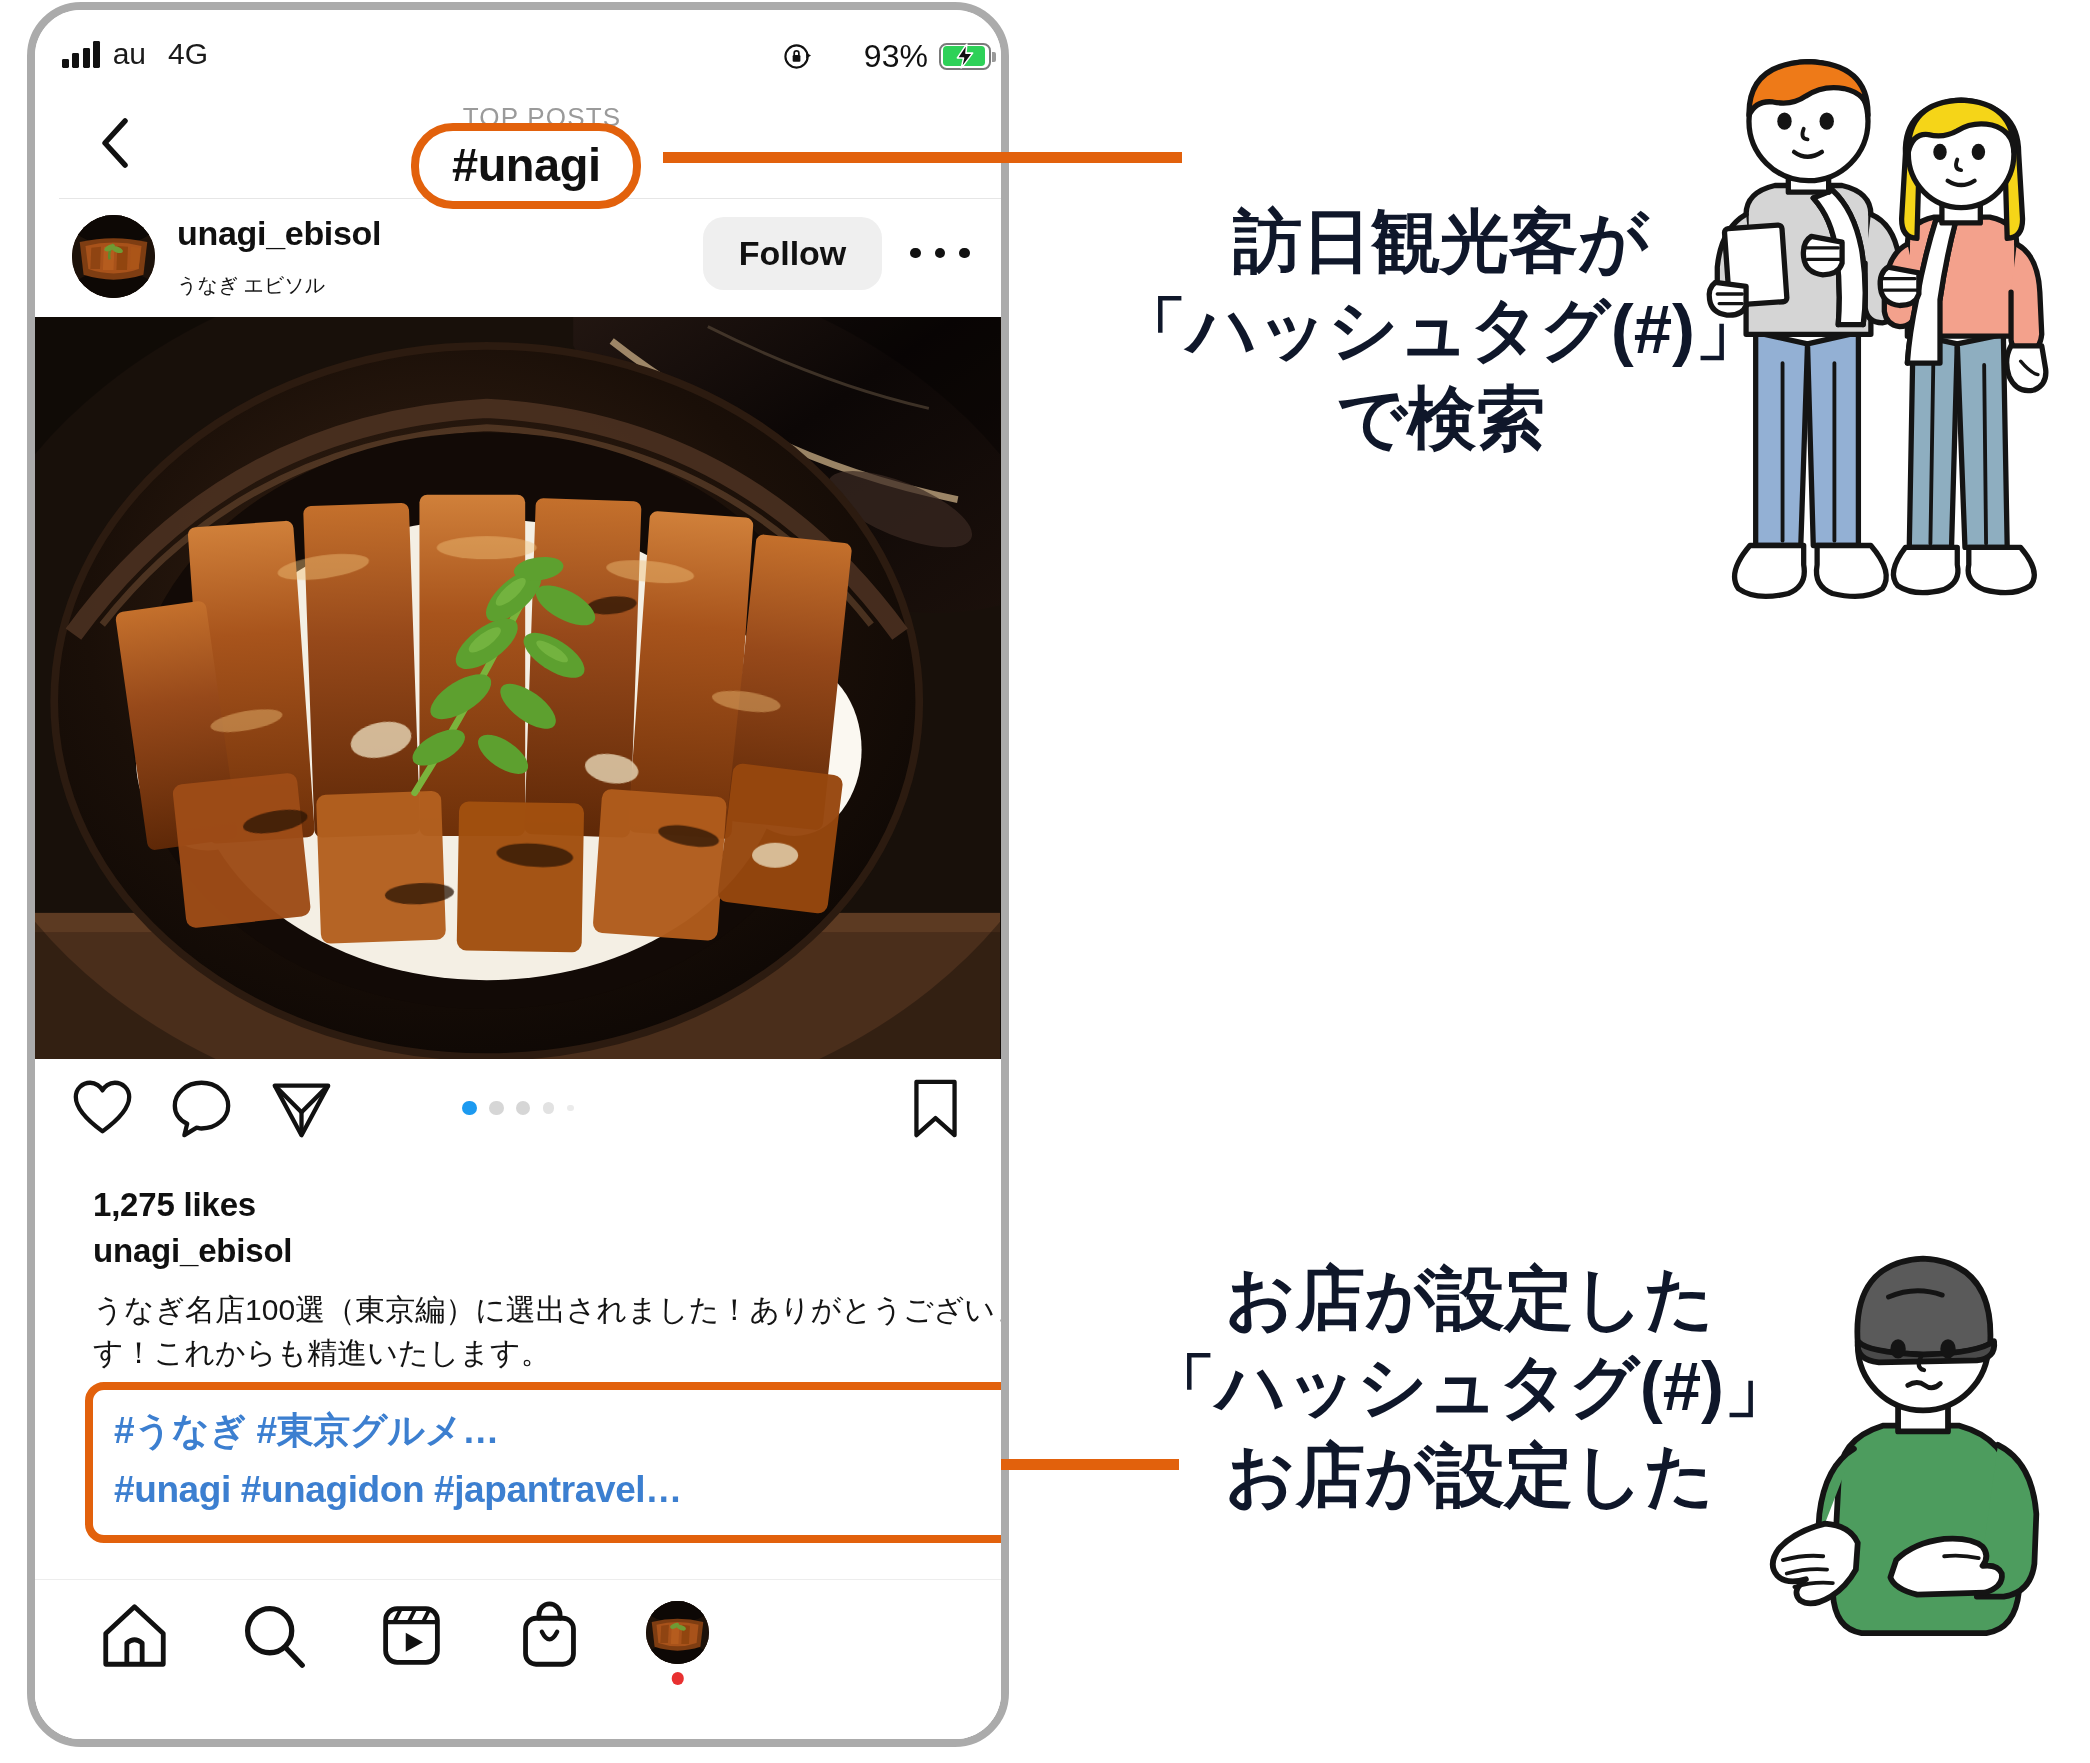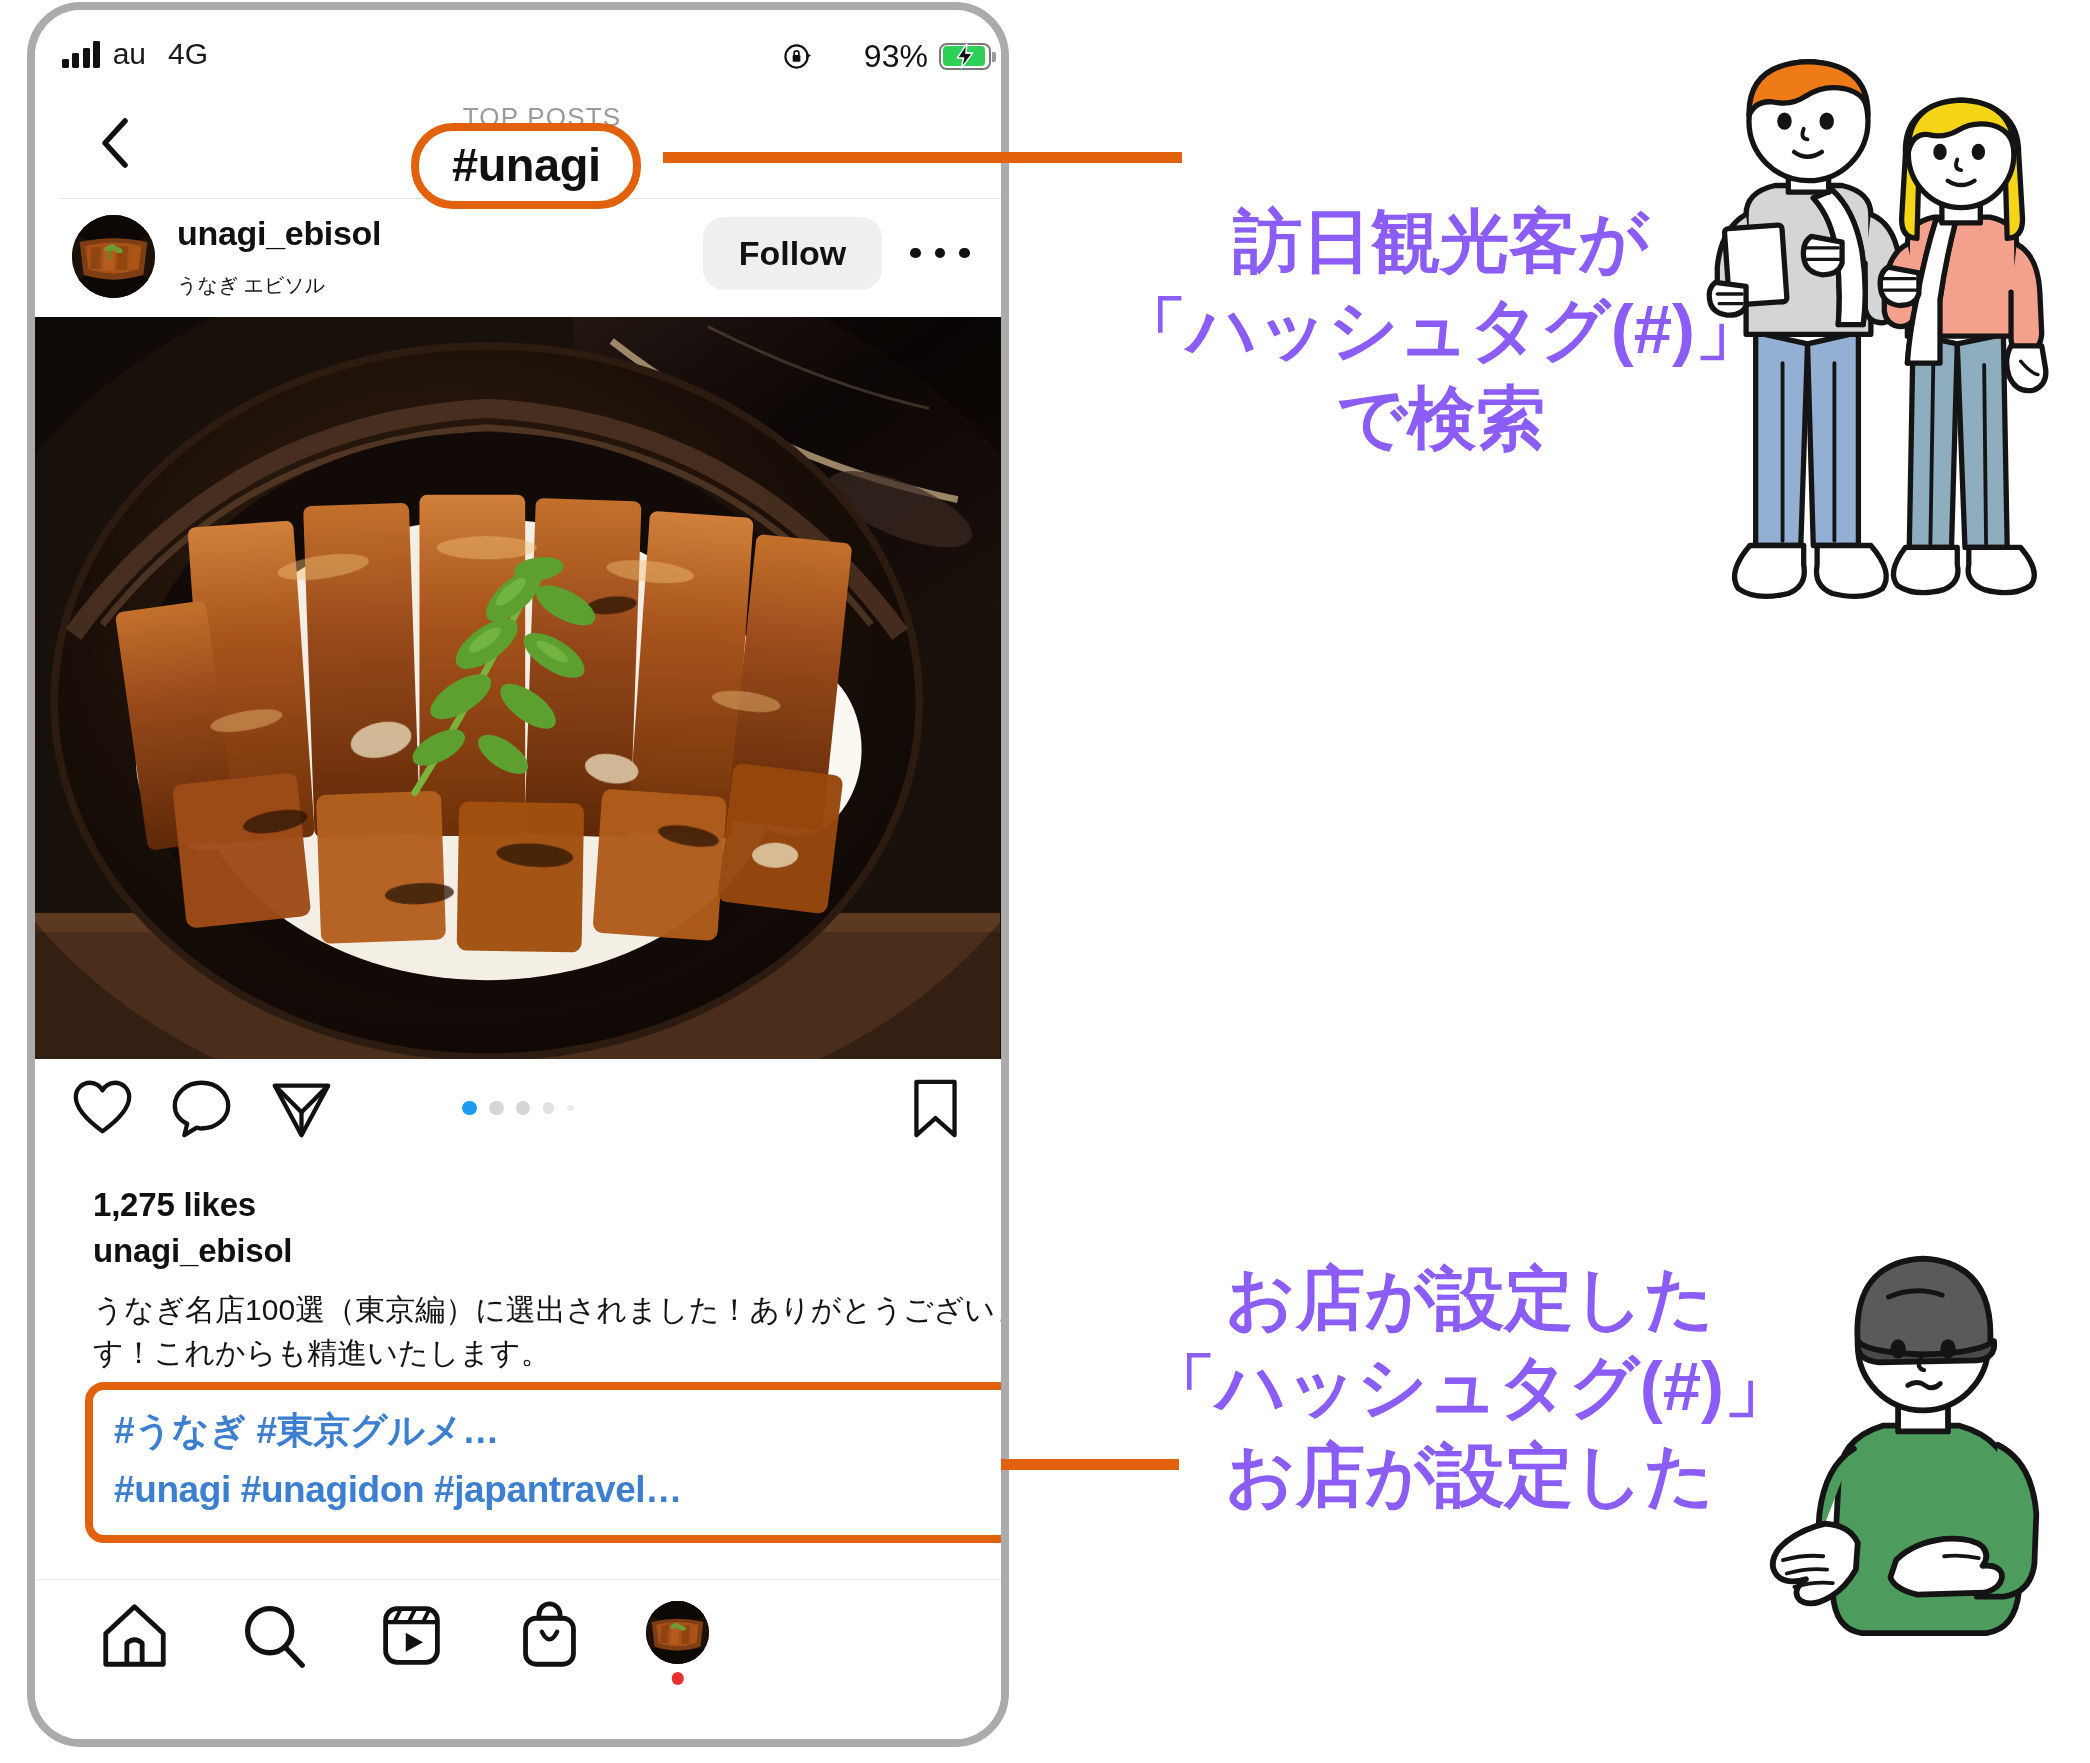--- a/index.html
+++ b/index.html
@@ -366,21 +366,21 @@
     left: 982px;
     top: 1459px;
     width: 197px;
     height: 10.6px;
   }
 
   
   .annot {
     position: absolute;
     font-weight: 800;
-    color: #8b5cf6;
+    color: #0f172a;
     text-align: center;
     letter-spacing: 0px;
     line-height: 1.28;
   }
   #annot-top {
     left: 1105px;
     top: 198px;
     width: 672px;
     font-size: 69px;
   }

